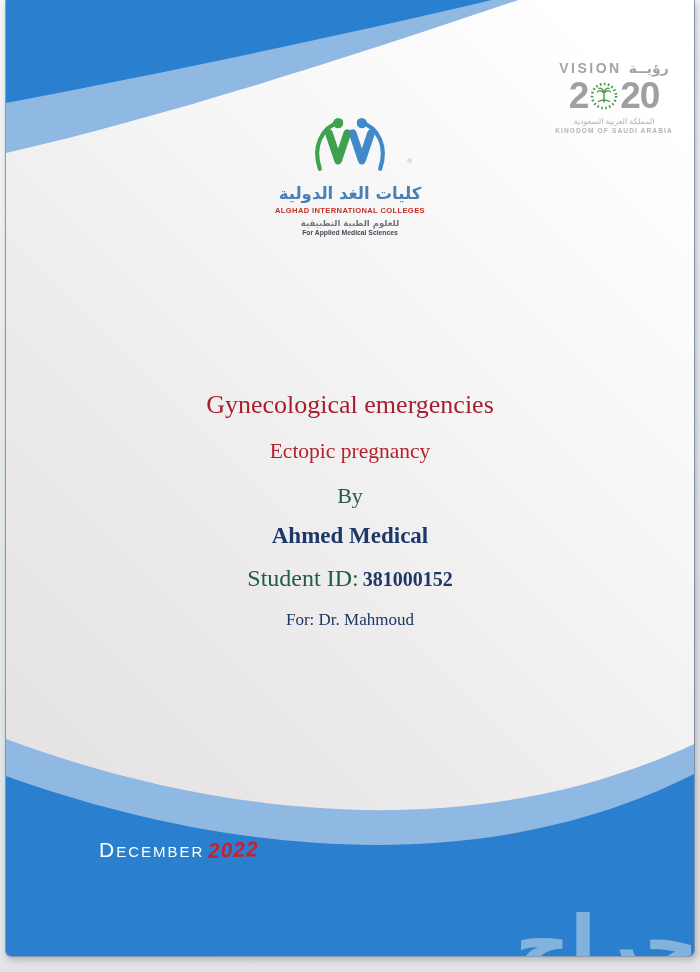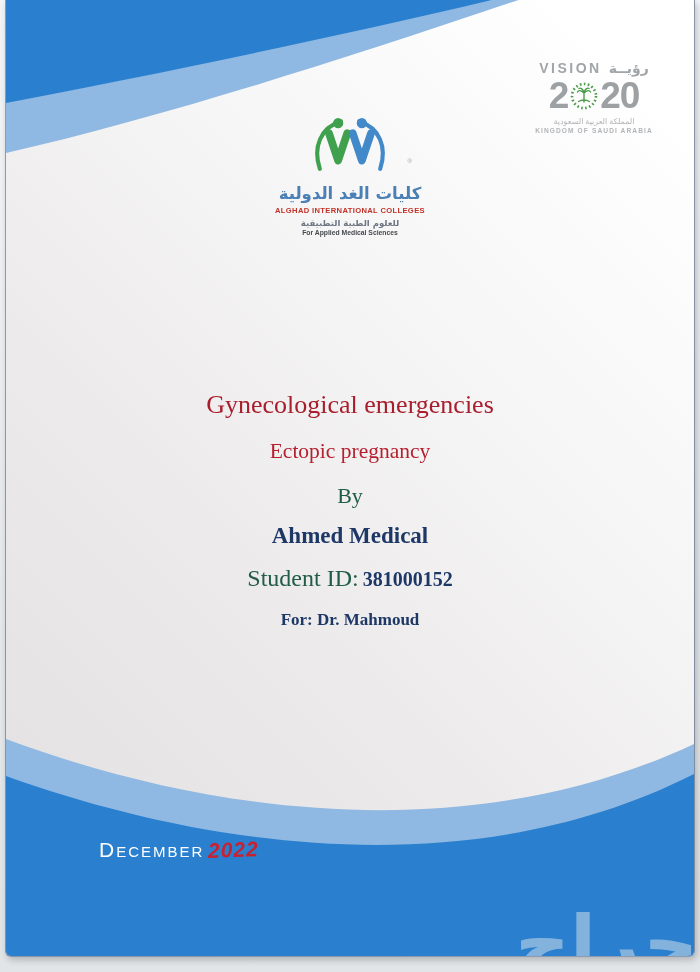--- a/index.html
+++ b/index.html
@@ -8,21 +8,21 @@
     font-family:"Liberation Sans",sans-serif;}
   .sheet{position:absolute;left:5px;top:0;width:688px;height:956px;overflow:hidden;
     background:linear-gradient(225deg,#ffffff 8%,#f6f5f5 38%,#eceaea 62%,#e2e0e0 95%);
     border:1px solid rgba(28,58,98,.5);border-top:none;border-radius:0 0 6px 6px;
     box-shadow:2px 3px 7px rgba(0,0,0,.22);}
   .wave{position:absolute;left:0;width:100%;display:block;}
   .wave.top{top:0;height:160px;}
   .wave.bottom{bottom:0;height:262px;}
 
   
-  .vision{position:absolute;top:60px;right:32px;width:136px;text-align:center;
+  .vision{position:absolute;top:60px;right:12px;width:136px;text-align:center;
     color:var(--vision_gray,#a2a5a8);}
   .v-row1{display:flex;justify-content:center;align-items:baseline;gap:7px;
     font-size:14px;letter-spacing:2.5px;font-weight:bold;color:var(--vision_gray,#a2a5a8);}
   .v-row1 .ar{font-family:"DejaVu Sans",sans-serif;font-size:14px;letter-spacing:0;}
   .v-row2{display:flex;justify-content:center;align-items:center;gap:1px;
     font-size:37px;font-weight:bold;letter-spacing:-1px;color:#9da1a4;line-height:1;margin-top:1px;}
   .v-row3{font-family:Liberation Serif, serif;font-size:8px;color:#b2b5b8;margin-top:3px;}
   .v-row4{font-size:6.6px;letter-spacing:1.1px;color:#b2b5b8;margin-top:1px;font-weight:bold;}
 
   
@@ -43,21 +43,21 @@
     font-family:"Liberation Serif",serif;}
   .t-main{font-size:26px;font-weight:normal;color:var(--title_red,#a81e2d);
     margin:0;line-height:1.1;}
   .t-sub{font-size:21.5px;font-weight:normal;color:var(--subtitle_red,#b51f2e);
     margin:20px 0 0 0;line-height:1.1;}
   .t-by{font-size:22px;color:var(--label_green,#215c4a);margin-top:21px;line-height:1.1;}
   .t-author{font-size:23px;font-weight:bold;color:var(--navy,#1d3766);margin-top:15px;line-height:1.1;}
   .t-sid{margin-top:16px;line-height:1.1;}
   .t-sid .lbl{font-size:24px;color:var(--label_green,#215c4a);}
   .t-sid .val{font-size:20px;font-weight:bold;color:var(--navy,#1d3766);}
-  .t-for{font-size:17px;font-weight:bold;color:var(--navy,#1d3766);margin-top:20px;line-height:1.1;}
+  .t-for{font-size:17px;font-weight:normal;color:var(--navy,#1d3766);margin-top:20px;line-height:1.1;}
 
   
   .date{position:absolute;left:93px;top:838px;z-index:3;display:flex;align-items:baseline;gap:4px;}
   .date .month{color:#ffffff;font-variant:small-caps;font-size:21px;letter-spacing:2px;}
   .date .year{color:var(--year_red,#c62231);font-size:21px;font-weight:bold;
     font-style:italic;transform:rotate(-2deg);letter-spacing:1px;}
 
   
   .watermark{position:absolute;right:-4px;bottom:-26px;z-index:2;
     font-family:"DejaVu Sans",sans-serif;font-weight:bold;font-size:76px;line-height:1;

